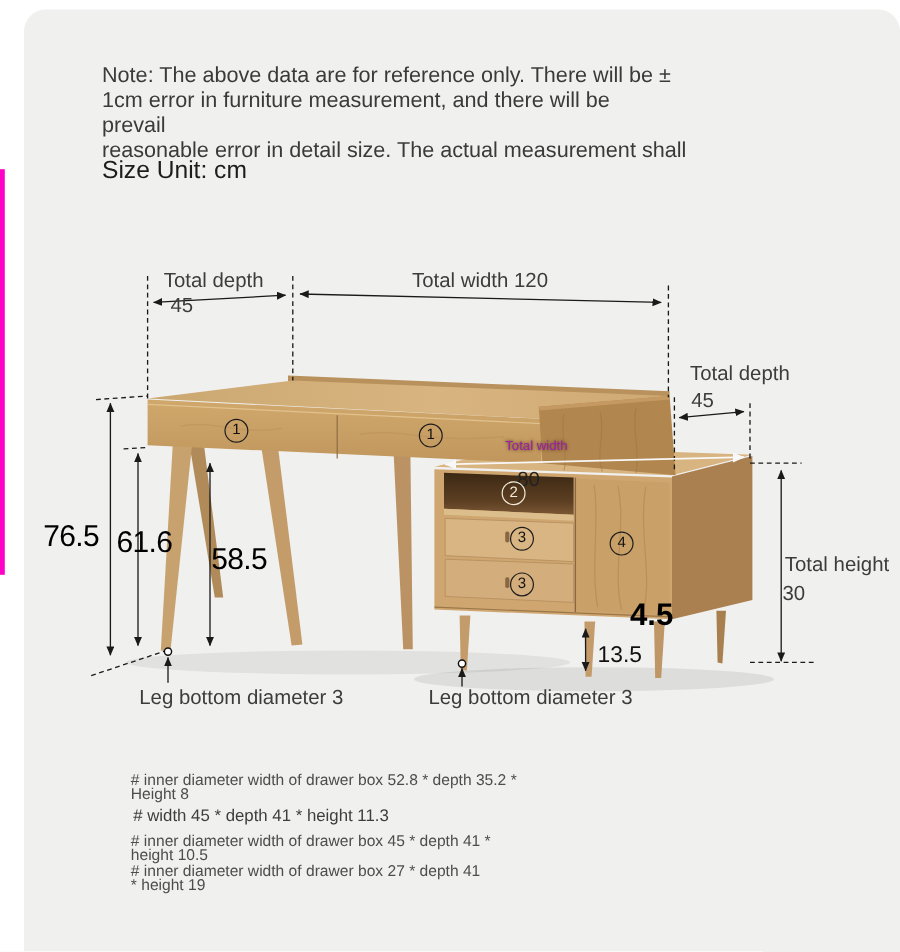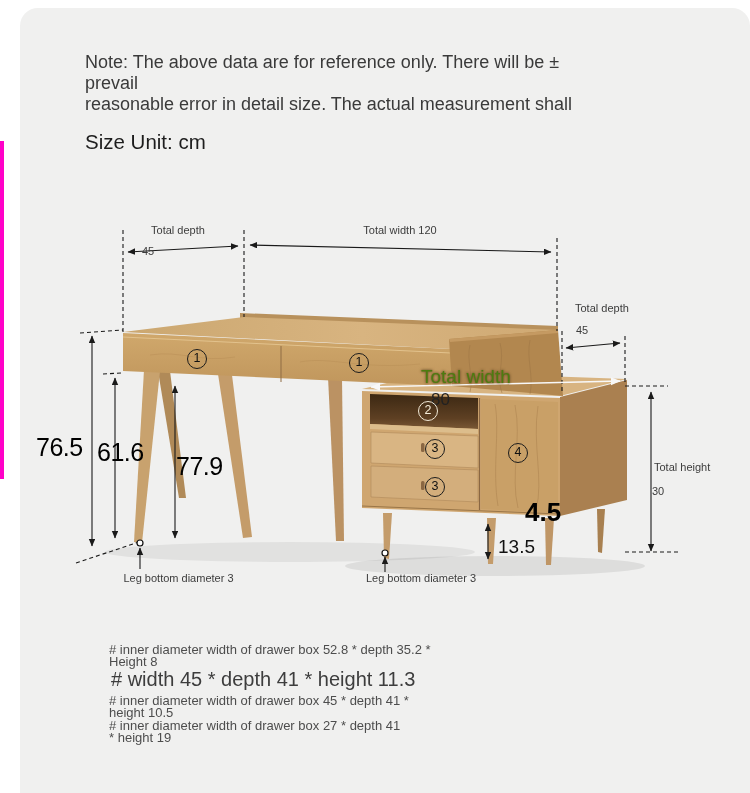--- a/index.html
+++ b/index.html
@@ -7,48 +7,49 @@
   #stage{position:relative;width:750px;height:793px;background:#ffffff;overflow:hidden;}
   #card{position:absolute;left:20px;top:8px;width:730px;height:785px;background:#f0f0ef;border-radius:18px 18px 0 0;}
   #accent-line{position:absolute;left:0;top:141px;width:4px;height:338px;background:#ff00c8;}
   
   #note-box{position:absolute;left:85px;top:52px;width:500px;height:80px;overflow:hidden;}
   .note-line{font-size:18px;line-height:21px;color:#3a3a3a;white-space:nowrap;}
   #size-unit{position:absolute;left:85px;top:130px;font-size:20.5px;color:#1d1d1d;white-space:nowrap;}
   
   #fig{position:absolute;left:0;top:0;width:750px;height:793px;}
   
-  .dim{position:absolute;color:#3c3c3c;font-size:11px;white-space:nowrap;}
+  .dim{position:absolute;color:#3c3c3c;font-size:17px;white-space:nowrap;}
   .dim.center{text-align:center;}
   .bignum{position:absolute;color:#000;font-size:25px;font-weight:500;white-space:nowrap;letter-spacing:-0.5px;}
   #lbl-45big{position:absolute;font-size:26px;font-weight:700;color:#000;white-space:nowrap;}
   #lbl-135{position:absolute;font-size:19px;font-weight:500;color:#111;white-space:nowrap;}
-  #lbl-width-cab{position:absolute;font-size:19px;color:#4d7c0f;text-shadow:0 0 3px rgba(110,82,45,.95),0 0 2px rgba(110,82,45,.8);white-space:nowrap;}
+  #lbl-width-cab{position:absolute;font-size:11px;color:#a21caf;text-shadow:0 0 3px rgba(110,82,45,.95),0 0 2px rgba(110,82,45,.8);white-space:nowrap;}
   #lbl-80{position:absolute;font-size:17px;color:#222;white-space:nowrap;}
   
   .callout{position:absolute;width:20px;height:20px;border:1.4px solid #1c1c1c;border-radius:50%;box-sizing:border-box;
            font-size:12.5px;color:#111;text-align:center;line-height:17px;background:transparent;}
   .callout.light{border-color:#f2ead8;color:#f5edda;}
   
   .spec{position:absolute;left:109px;font-size:13px;line-height:11.5px;color:#4d4d4d;white-space:nowrap;}
   .spec .sline{height:11.5px;}
   #spec-1{top:644px;}
-  #spec-2{top:673px;left:111px;font-size:20px;line-height:13px;color:#3d3d3d;}
+  #spec-2{top:673px;left:111px;font-size:14px;line-height:13px;color:#3d3d3d;}
   #spec-3{top:695px;}
   #spec-4{top:720px;}
 </style>
 </head>
 <body>
 
 <div id="stage">
   <div id="card"></div>
   <div id="accent-line"></div>
 
   <div id="note-box">
     <div class="note-line">Note: The above data are for reference only. There will be ±</div>
+    <div class="note-line">1cm error in furniture measurement, and there will be</div>
     <div class="note-line">prevail</div>
     <div class="note-line">reasonable error in detail size. The actual measurement shall</div>
   </div>
   <div id="size-unit">Size Unit: cm</div>
 
   <svg id="fig" viewBox="0 0 750 793" xmlns="http://www.w3.org/2000/svg">
     <defs>
       <marker id="ah" markerWidth="9" markerHeight="8" refX="6.6" refY="3" orient="auto-start-reverse">
         <path d="M0,0 L7,3 L0,6 z" fill="#1a1a1a"></path>
       </marker>
@@ -141,21 +142,21 @@
   </svg>
 
   <div class="dim center" style="left:133px;top:224px;width:90px;">Total depth</div>
   <div class="dim" style="left:142px;top:245px;">45</div>
   <div class="dim center" style="left:300px;top:224px;width:200px;">Total width 120</div>
   <div class="dim" style="left:575px;top:302px;">Total depth</div>
   <div class="dim" style="left:576px;top:324px;">45</div>
 
   <div class="bignum" style="left:36px;top:433px;">76.5</div>
   <div class="bignum" style="left:97px;top:438px;">61.6</div>
-  <div class="bignum" style="left:176px;top:452px;">77.9</div>
+  <div class="bignum" style="left:176px;top:452px;">58.5</div>
 
   <div id="lbl-width-cab" style="left:421px;top:366px;">Total width</div>
   <div id="lbl-80" style="left:431px;top:390px;">80</div>
 
   <div id="lbl-45big" style="left:488px;top:497px;margin-left:37px;">4.5</div>
   <div id="lbl-135" style="left:498px;top:536px;">13.5</div>
 
   <div class="dim" style="left:654px;top:461px;">Total height</div>
   <div class="dim" style="left:652px;top:485px;">30</div>
 

